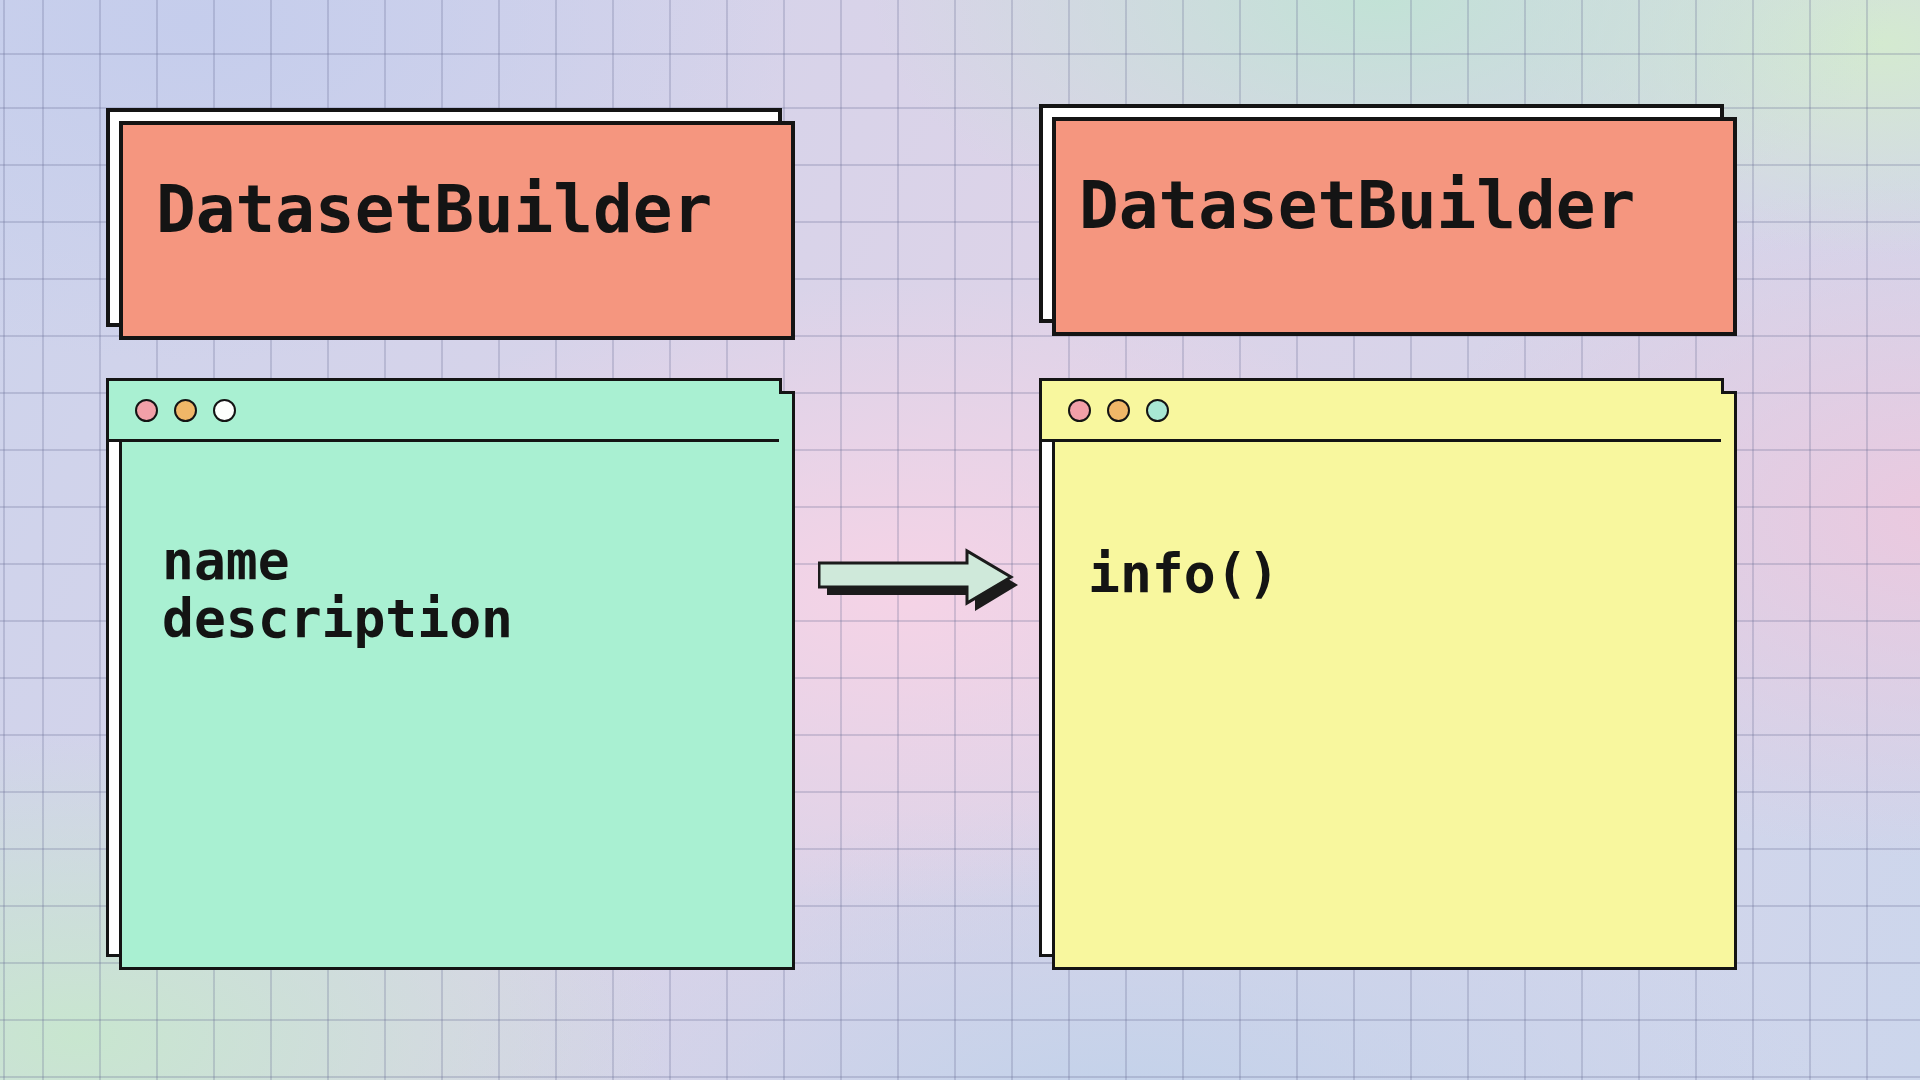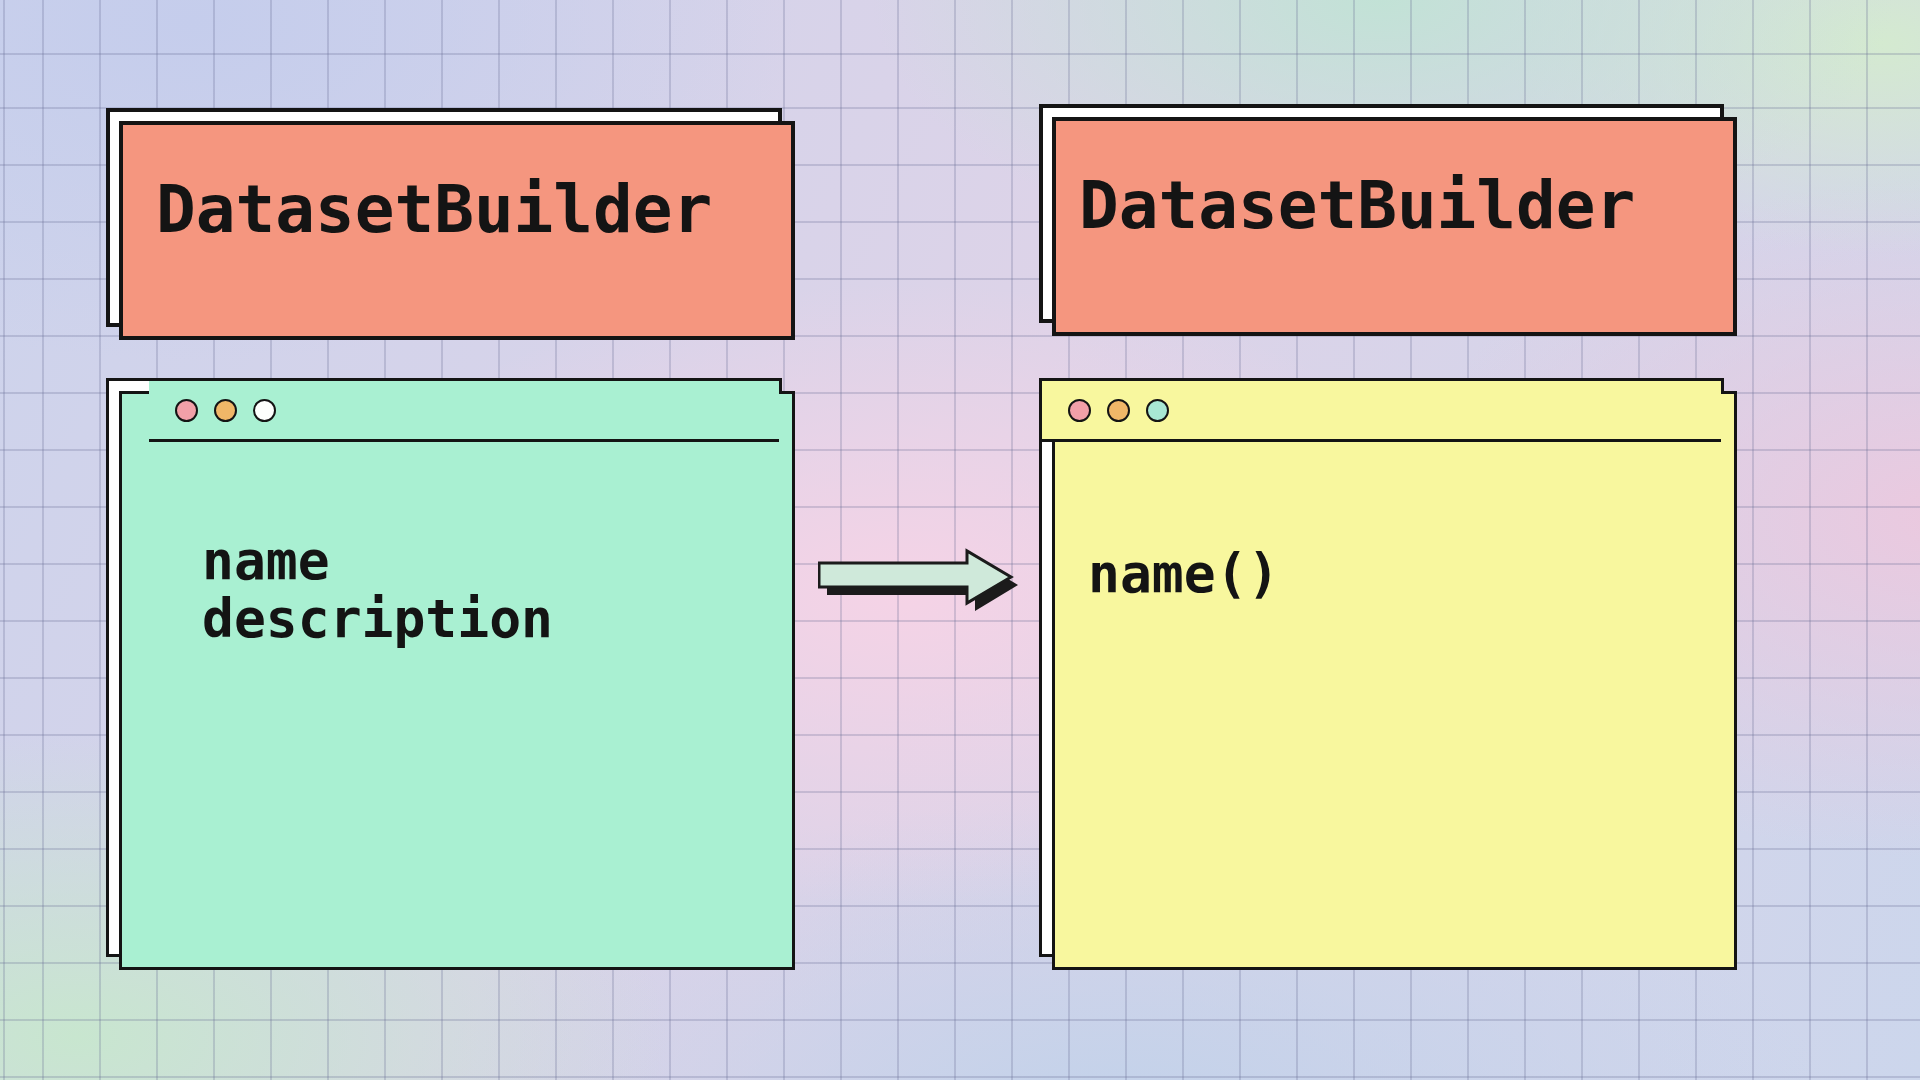--- a/index.html
+++ b/index.html
@@ -61,21 +61,21 @@
     border: 3px solid #141414;
   }
   .win::after {
     content: "";
     position: absolute;
     z-index: -1;
     inset: 10px -16px -16px 10px;
     background: var(--shadow);
     border: 3px solid #141414;
   }
-  .win-left  { left: 106px;  top: 378px; width: 676px; height: 579px; padding-left: 40px; }
+  .win-left  { left: 106px;  top: 378px; width: 676px; height: 579px; }
   .win-right { left: 1039px; top: 378px; width: 685px; height: 579px; }
 
   .win-header {
     height: 61px;
     border-bottom: 3px solid #141414;
     display: flex;
     align-items: center;
     gap: 16px;
     padding-left: 26px;
   }
@@ -127,21 +127,21 @@
       </div>
     <div class="win-body"><div>name</div><div>description</div></div>
   </div>
 
   <div class="win win-right" style="--shadow: #F8F79E;">
     <div class="win-header" style="background: rgb(248, 247, 158);">
         <span class="dot" style="background: rgb(242, 160, 168);"></span>
         <span class="dot" style="background: rgb(240, 183, 104);"></span>
         <span class="dot" style="background: rgb(168, 232, 212);"></span>
       </div>
-    <div class="win-body"><div>name()</div></div>
+    <div class="win-body"><div>info()</div></div>
   </div>
 
   <svg class="arrow" viewBox="0 0 200 74" aria-hidden="true">
     <polygon points="9,25 157,25 157,13 200,39 157,65 157,49 9,49" fill="#1B1B1B"></polygon>
     <polygon points="1,17 149,17 149,5 193,31 149,57 149,41 1,41" fill="#CFE9DA" stroke="#1B1B1B" stroke-width="3" stroke-linejoin="miter"></polygon>
   </svg>
 
 </div>
 
 </body></html>

